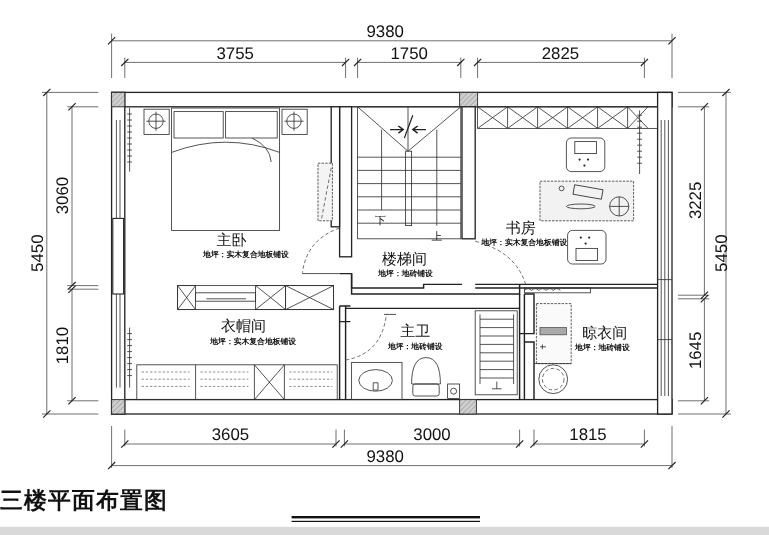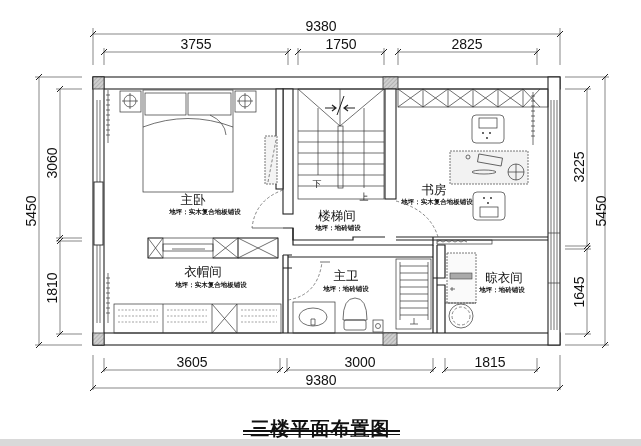--- a/index.html
+++ b/index.html
@@ -2,21 +2,21 @@
 <html><head>
 <meta charset="utf-8">
 <style>
   html, body { margin: 0; padding: 0; background: #ffffff; }
   body { width: 641px; height: 446px; position: relative; overflow: hidden; font-family: "Liberation Sans", "DejaVu Sans", sans-serif; }
   svg { position: absolute; left: 0; top: 0; }
   .dim-text { font-family: "Liberation Sans", "DejaVu Sans", sans-serif; font-size: 14px; fill: #111; text-anchor: middle; }
   .room-name { font-family: "DejaVu Sans", sans-serif; font-size: 12.5px; fill: #111; text-anchor: middle; }
   .room-floor { font-family: "DejaVu Sans", sans-serif; font-size: 6.5px; font-weight: bold; fill: #111; text-anchor: middle; }
   .stair-label { font-family: "DejaVu Sans", sans-serif; font-size: 9px; fill: #111; text-anchor: middle; }
-  .title { position: absolute; left: 0; width: 641px; top: 416px; text-align: center; font-family: "DejaVu Sans", sans-serif; font-size: 19px; font-weight: bold; color: #111; letter-spacing: 1px; }
+  .title { position: absolute; left: 0; width: 641px; top: 404px; font-family: "DejaVu Sans", sans-serif; font-size: 19px; font-weight: bold; color: #111; letter-spacing: 1px; }
   .title-underline { position: absolute; left: 243px; width: 157px; height: 2px; background: #111; top: 430px; }
   .title-underline2 { position: absolute; left: 243px; width: 157px; height: 1px; background: #111; top: 434px; }
   .bottom-band { position: absolute; left: 0; width: 641px; top: 439px; height: 7px; background: #d9d9d9; }
   .w { stroke: #222; stroke-width: 1.2; fill: none; }
   .wt { stroke: #333; stroke-width: 0.7; fill: none; }
   .dl { stroke: #555; stroke-width: 0.7; fill: none; }
   .dash { stroke: #555; stroke-width: 0.7; fill: none; stroke-dasharray: 3 2; }
   .col { fill: url(#hatch); stroke: #333; stroke-width: 0.8; }
   .wallfill { fill: #fff; stroke: #222; stroke-width: 1.1; }
 </style>

